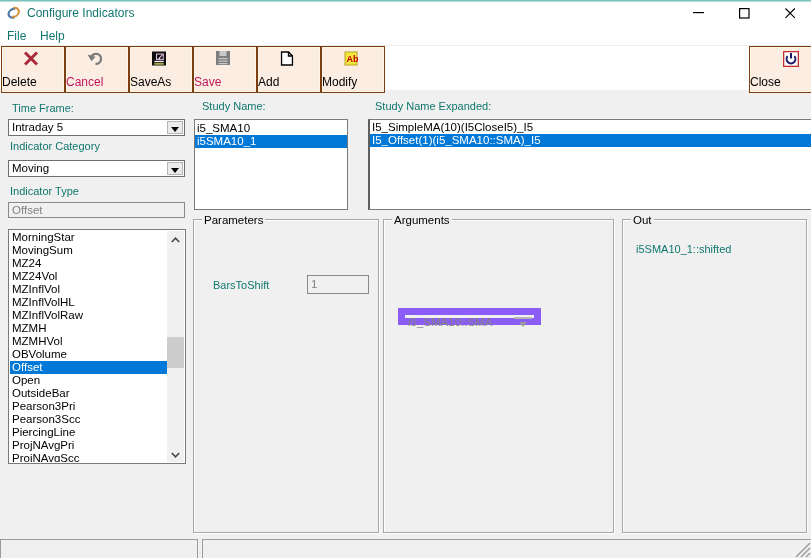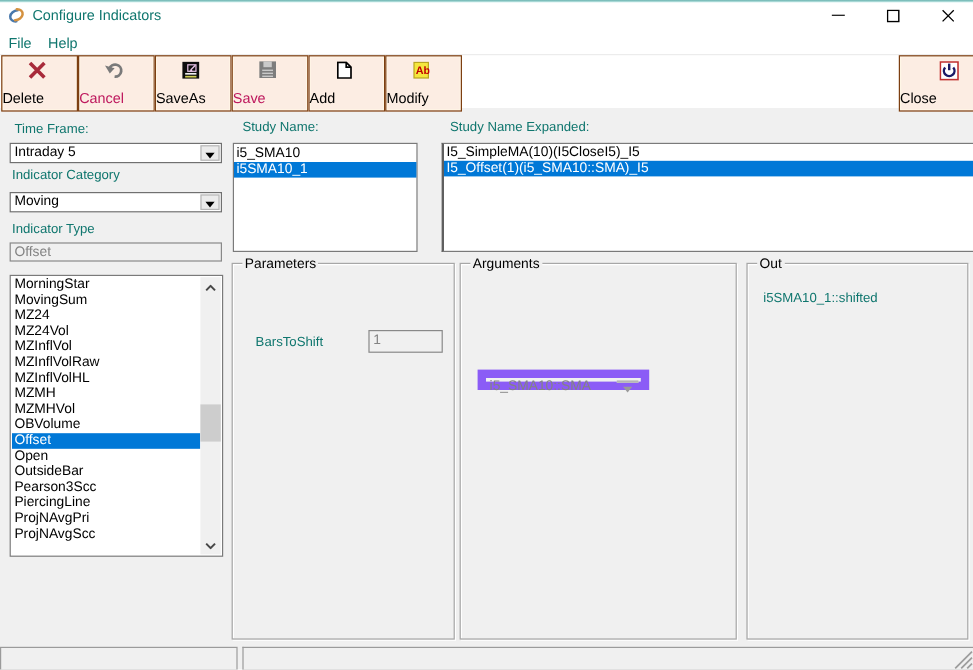--- a/index.html
+++ b/index.html
@@ -134,28 +134,29 @@
     <div style="position:absolute;left:3px;top:1px;font-size:11.5px;color:#838383;">Offset</div>
   </div>
 
   <div class="list" style="left:8px;top:229px;width:178px;height:235px;">
     <div style="position:absolute;left:1px;top:1px;right:18px;bottom:1px;overflow:hidden;">
       <div class="row">MorningStar</div>
       <div class="row">MovingSum</div>
       <div class="row">MZ24</div>
       <div class="row">MZ24Vol</div>
       <div class="row">MZInflVol</div>
+      <div class="row">MZInflVolHL</div>
       <div class="row">MZInflVolRaw</div>
-      <div class="row">MZInflVolHL</div>
       <div class="row">MZMH</div>
       <div class="row">MZMHVol</div>
       <div class="row">OBVolume</div>
       <div class="row sel">Offset</div>
       <div class="row">Open</div>
       <div class="row">OutsideBar</div>
+      <div class="row">Pearson3Pri</div>
       <div class="row">Pearson3Scc</div>
       <div class="row">PiercingLine</div>
       <div class="row">ProjNAvgPri</div>
       <div class="row">ProjNAvgScc</div>
     </div>
 
     <div style="position:absolute;right:1px;top:1px;width:17px;bottom:1px;background:#f0f0f0;">
       <svg style="position:absolute;left:4px;top:6px;" width="9" height="6">
         <path d="M0.8 5 L4.5 1.2 L8.2 5" fill="none" stroke="#484848" stroke-width="1.7"></path>
       </svg>

